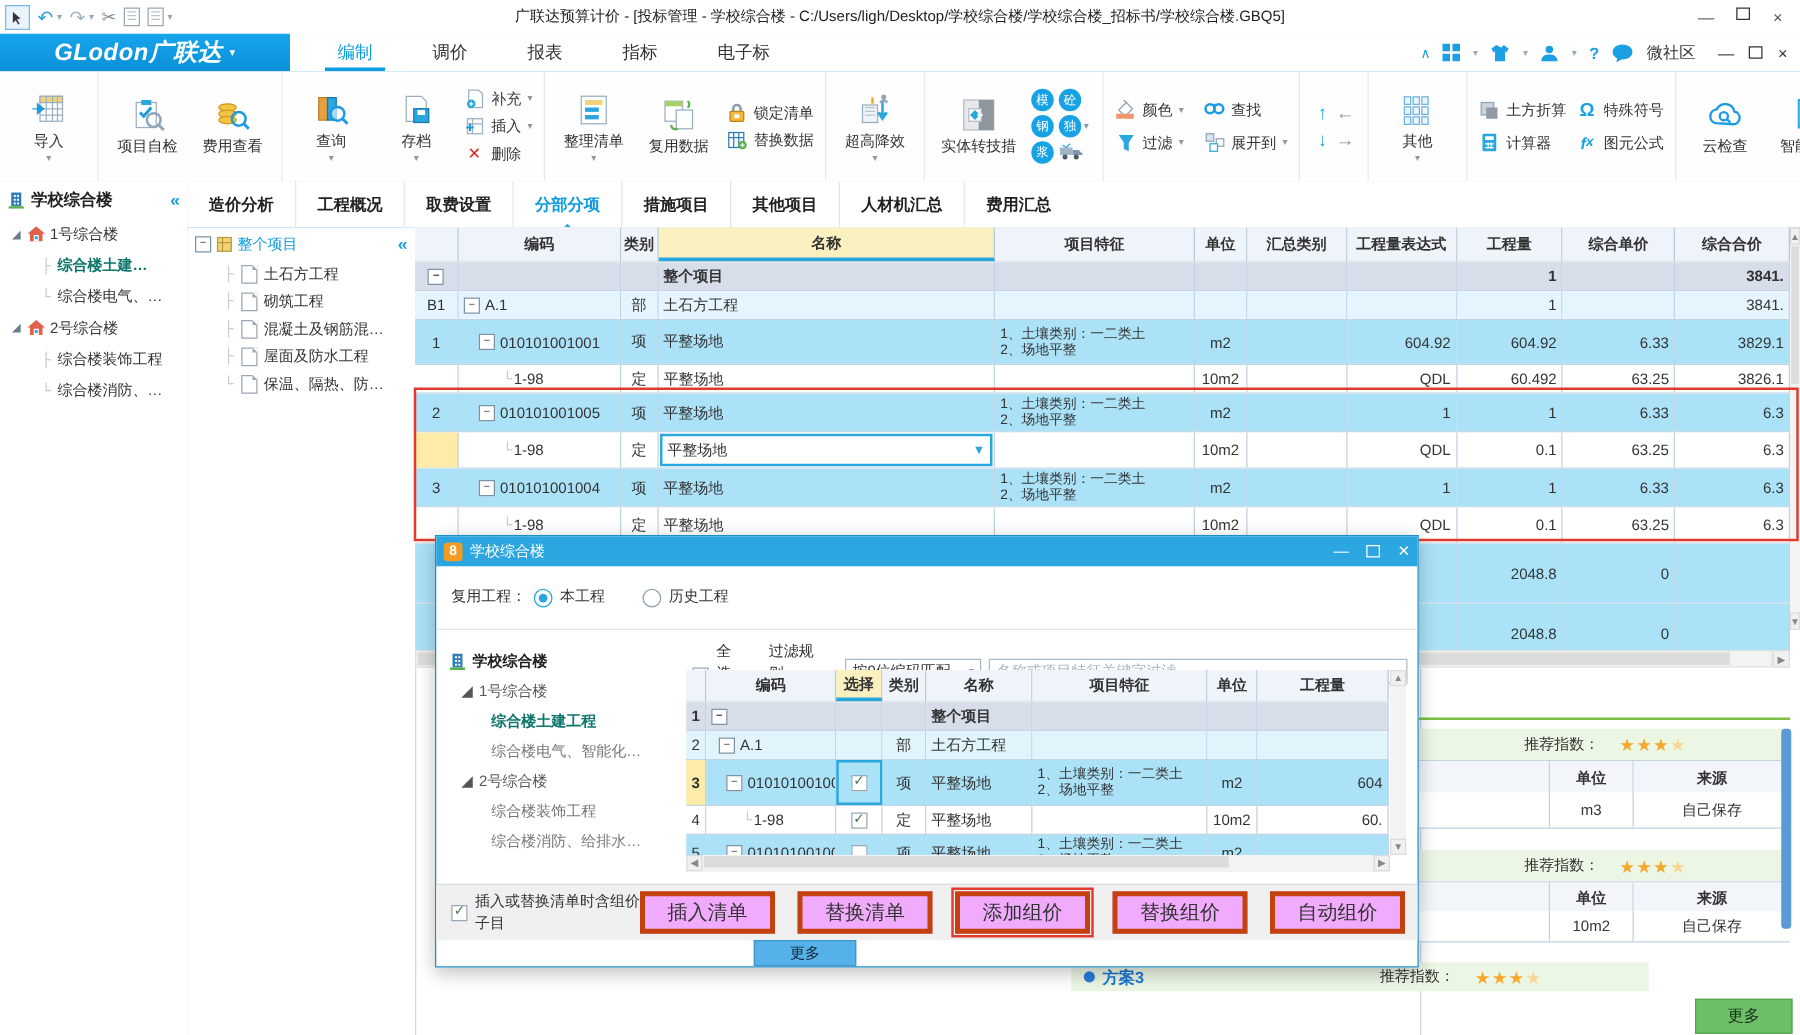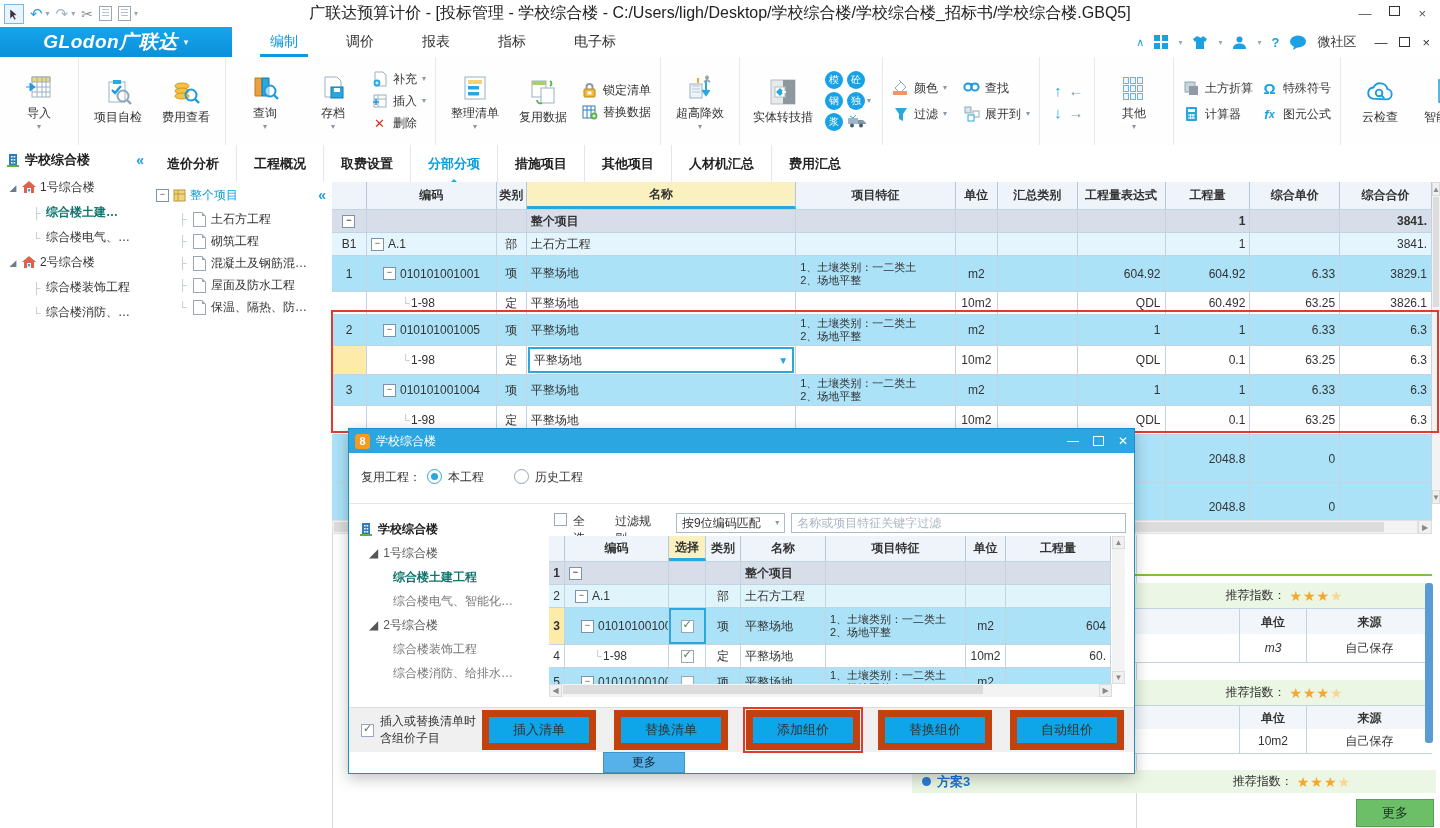--- a/index.html
+++ b/index.html
@@ -9,21 +9,21 @@
   
   .titlebar{left:0;top:0;width:1440px;height:27px;background:#fff;border-bottom:1px solid #eee;display:flex;align-items:center;}
   .qat{display:flex;align-items:center;gap:6px;padding-left:4px;color:#7d8a96;font-size:14px;}
   .qat .g{cursor:default;}
   .cursorbox{width:18px;height:18px;border:1px solid #7ab8e8;background:#eaf4fc;display:flex;align-items:center;justify-content:center;}
   .undo{color:#2a9fd8;font-size:15px;}
   .redo{color:#9db4c6;font-size:15px;}
   .mini-caret{font-size:8px;color:#98a5b2;margin-left:-3px;}
   .doc-ic{width:11px;height:13px;border:1px solid #9aa7b4;background:#fff;position:relative;}
   .doc-ic::after{content:"";position:absolute;left:2px;top:2px;right:2px;height:1px;box-shadow:0 3px 0 #b6c1cc,0 6px 0 #b6c1cc;background:#b6c1cc;}
-  .title-text{position:absolute;left:0;right:0;text-align:center;font-size:16px;color:#222;}
+  .title-text{position:absolute;left:0;right:0;text-align:center;font-size:12px;color:#222;}
   .winbtns{margin-left:auto;display:flex;gap:18px;padding-right:14px;color:#555;font-size:13px;z-index:2;}
   
   .brandbar{left:0;top:27px;width:1440px;height:30px;background:#fff;border-bottom:2px solid #0c9bdf;display:flex;align-items:stretch;}
   .logo{width:232px;background:linear-gradient(#17a5ec,#0a90d8);color:#fff;display:flex;align-items:center;justify-content:center;font-weight:bold;font-style:italic;font-size:19px;letter-spacing:.5px;}
   .logo .lc{font-size:9px;margin-left:6px;font-style:normal;}
   .menus{display:flex;align-items:stretch;margin-left:14px;}
   .menu{padding:0 24px;display:flex;align-items:center;font-size:14px;color:#333;position:relative;}
   .menu.active{color:#0c9bdf;}
   .menu.active::after{content:"";position:absolute;left:14px;right:14px;bottom:0;height:3px;background:#0c9bdf;}
   .brand-right{margin-left:auto;display:flex;align-items:center;gap:10px;padding-right:10px;color:#1ba0e4;font-size:13px;}
@@ -95,54 +95,54 @@
   .track{background:#f3f3f3;}
   .thumb{background:#dcdcdc;}
   
   .redbox{left:331px;top:310px;width:1104px;height:119px;border:2px solid #e23b2e;pointer-events:none;z-index:6;}
   
   .pgreen{background:#ecf6e4;display:flex;align-items:center;}
   .phead .cell{background:#f2f6fa;font-weight:bold;justify-content:center;}
   .stars{display:inline-block;font-size:14px;letter-spacing:1px;line-height:1;}
   .stars::before{content:"★★★";color:#f6a72c;}
   .stars::after{content:"★";color:#f8d693;}
-  .rec-label{font-size:12px;color:#333;margin-right:4px;}
+  .rec-label{font-size:12px;color:#333;margin-right:16px;}
   .plan-dot{width:9px;height:9px;border-radius:50%;background:#2a7cd8;margin:0 6px 0 10px;}
   .plan-name{color:#1976d2;font-weight:bold;font-size:13px;}
   .btn-green{background:#6dbf67;border:1px solid #55a251;color:#15321a;display:flex;align-items:center;justify-content:center;font-size:13px;}
   .btn-blue-more{background:#55b1e8;border:1px solid #3d96c9;color:#123;display:flex;align-items:center;justify-content:center;font-size:12px;z-index:20;}
   .bluebar{background:#5b9bd5;border-radius:3px;}
   
   .dialog{left:348px;top:428px;width:785px;height:344px;background:#fff;border:1px solid #1d8fc4;box-shadow:0 4px 14px rgba(0,0,0,.25);z-index:15;}
   .dtitle{height:24px;background:#2ca6e0;display:flex;align-items:center;color:#fff;padding:0 6px;gap:6px;}
   .dlogo{width:15px;height:15px;background:#f59b22;border-radius:3px;color:#fff;font-size:11px;font-weight:bold;display:flex;align-items:center;justify-content:center;}
   .dwin{margin-left:auto;display:flex;gap:14px;font-size:12px;align-items:center;}
   .radio{width:13px;height:13px;border:1px solid #8fa4b5;border-radius:50%;background:#fff;display:inline-block;position:relative;flex:none;}
   .radio.on{border-color:#2aa7dd;}
   .radio.on::after{content:"";position:absolute;inset:3px;border-radius:50%;background:#2aa7dd;}
   .cb{width:13px;height:13px;border:1px solid #98a8b8;background:#fff;display:inline-block;position:relative;flex:none;box-sizing:border-box;}
   .cb.on::after{content:"✓";position:absolute;left:1px;top:-3px;font-size:11px;color:#49784a;}
-  .drow{display:flex;align-items:flex-start;gap:6px;font-size:12px;}
+  .drow{display:flex;align-items:flex-end;gap:6px;font-size:12px;}
   .dsel{border:1px solid #a9bccb;height:20px;background:#fff;display:flex;align-items:center;padding:0 5px;gap:8px;box-sizing:border-box;}
   .dinput{border:1px solid #a9bccb;height:20px;box-sizing:border-box;font-size:12px;padding:0 5px;color:#333;font-family:inherit;}
   .dinput::placeholder{color:#aab6c2;}
   .dtree-item{display:flex;align-items:center;height:24px;gap:5px;white-space:nowrap;font-size:12px;color:#777;}
   
   .dg .cell{border-color:#c2d3e2;}
   .dg-head{height:25px;}
   .dg-head .cell{background:#eef4fa;font-weight:bold;justify-content:center;border-color:#b7c8da;}
   .dg-head .sel-h{background:#fbf0c0;border-bottom:3px solid #2aa7dd;}
   .d-num{width:16px;}.d-code{width:104px;}.d-sel{width:37px;}.d-type{width:35px;}
   .d-name{width:85px;}.d-feat{width:140px;}.d-unit{width:40px;}.d-qty{width:105px;}
   .dh22{height:22px;}.dh36{height:36px;}.dh28{height:28px;}
   .bg-dtotal .cell{background:#d7deea;font-weight:bold;}
   .bg-db1 .cell{background:#dff4fb;}
   .bg-dsel .cell{background:#ace2f7;}
   .cellsel{outline:2px solid #2aa7dd;outline-offset:-2px;}
-  .dbtn{border:7px solid #c2410c;background:#0ea5e9;height:26px;width:100px;display:flex;align-items:center;justify-content:center;font-size:13px;}
+  .dbtn{border:4px solid #c2410c;background:#f0abfc;height:26px;width:100px;display:flex;align-items:center;justify-content:center;font-size:16px;}
   .dbtn.hl{outline:2px solid #e23b2e;outline-offset:1px;}
   .dbot{position:absolute;left:0;right:0;top:278px;height:44px;background:#f0f0f0;border-top:1px solid #ddd;display:flex;align-items:center;}
   
   .bldg{width:14px;height:14px;flex:none;}
   .house{width:14px;height:13px;flex:none;}
   .vline{background:#cfd9e4;}
 </style>
 </head>
 <body>
 
@@ -874,42 +874,42 @@
       <span class="stars"></span>
     </div>
   </div>
   <div class="abs grow phead" style="left:905px;top:608px;width:527px;height:26px;border-top:1px solid #c2d3e2;">
     <div class="cell" style="width:335px;border-left:none;"></div>
     <div class="cell ct" style="width:67px;font-weight:bold;">单位</div>
     <div class="cell ct" style="width:125px;font-weight:bold;border-right:none;">来源</div>
   </div>
   <div class="abs grow" style="left:905px;top:634px;width:527px;height:28px;">
     <div class="cell" style="width:335px;"></div>
-    <div class="cell ct" style="width:67px;font-style:italic;">m3</div>
+    <div class="cell ct" style="width:67px;">m3</div>
     <div class="cell ct" style="width:125px;border-right:none;">自己保存</div>
   </div>
 
   <div class="abs pgreen" style="left:905px;top:680px;width:527px;height:25px;">
     <div style="margin-left:232px;width:295px;display:flex;align-items:center;justify-content:center;">
       <span class="rec-label">推荐指数：</span>
       <span class="stars"></span>
     </div>
   </div>
   <div class="abs grow phead" style="left:905px;top:705px;width:527px;height:24px;border-top:1px solid #c2d3e2;">
     <div class="cell" style="width:335px;"></div>
     <div class="cell ct" style="width:67px;font-weight:bold;">单位</div>
     <div class="cell ct" style="width:125px;font-weight:bold;border-right:none;">来源</div>
   </div>
   <div class="abs grow" style="left:905px;top:729px;width:527px;height:24px;">
     <div class="cell" style="width:335px;"></div>
     <div class="cell ct" style="width:67px;">10m2</div>
     <div class="cell ct" style="width:125px;border-right:none;">自己保存</div>
   </div>
 
-  <div class="abs pgreen" style="left:912px;top:770px;width:524px;height:23px;">
+  <div class="abs pgreen" style="left:857px;top:770px;width:462px;height:23px;">
     <span class="plan-dot"></span>
     <span class="plan-name">方案3</span>
     <div style="margin-left:auto;margin-right:85px;display:flex;align-items:center;">
       <span class="rec-label">推荐指数：</span>
       <span class="stars"></span>
     </div>
   </div>
 
   <div class="abs btn-green" style="left:1356px;top:799px;width:76px;height:26px;">
     <span>更多</span>

